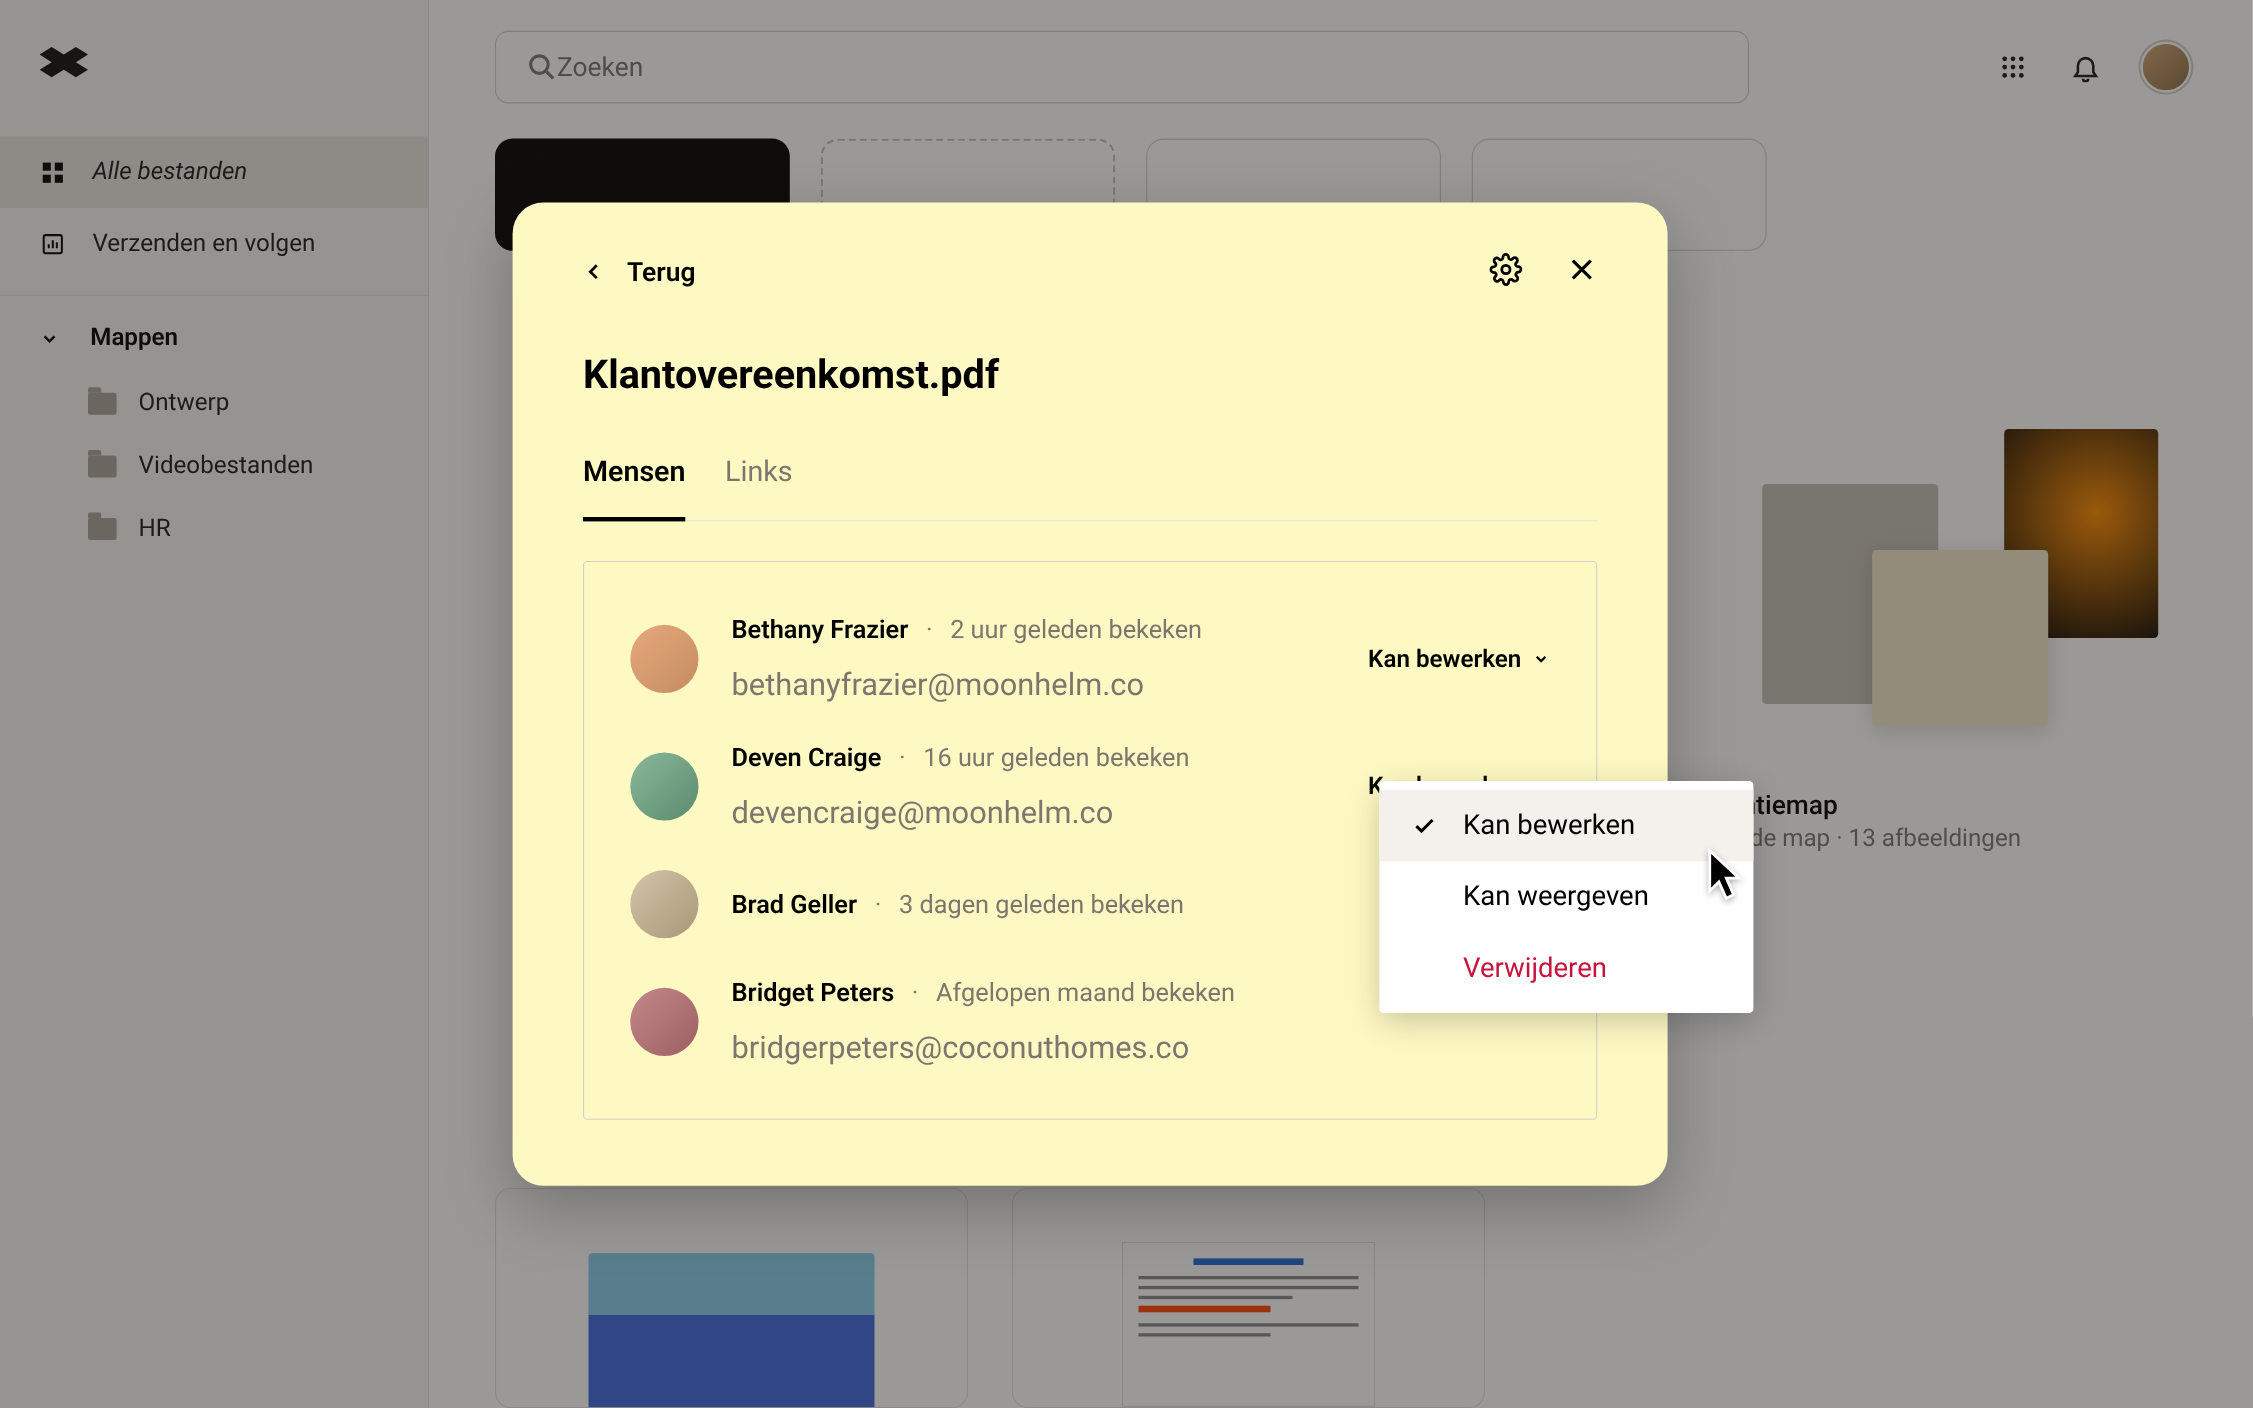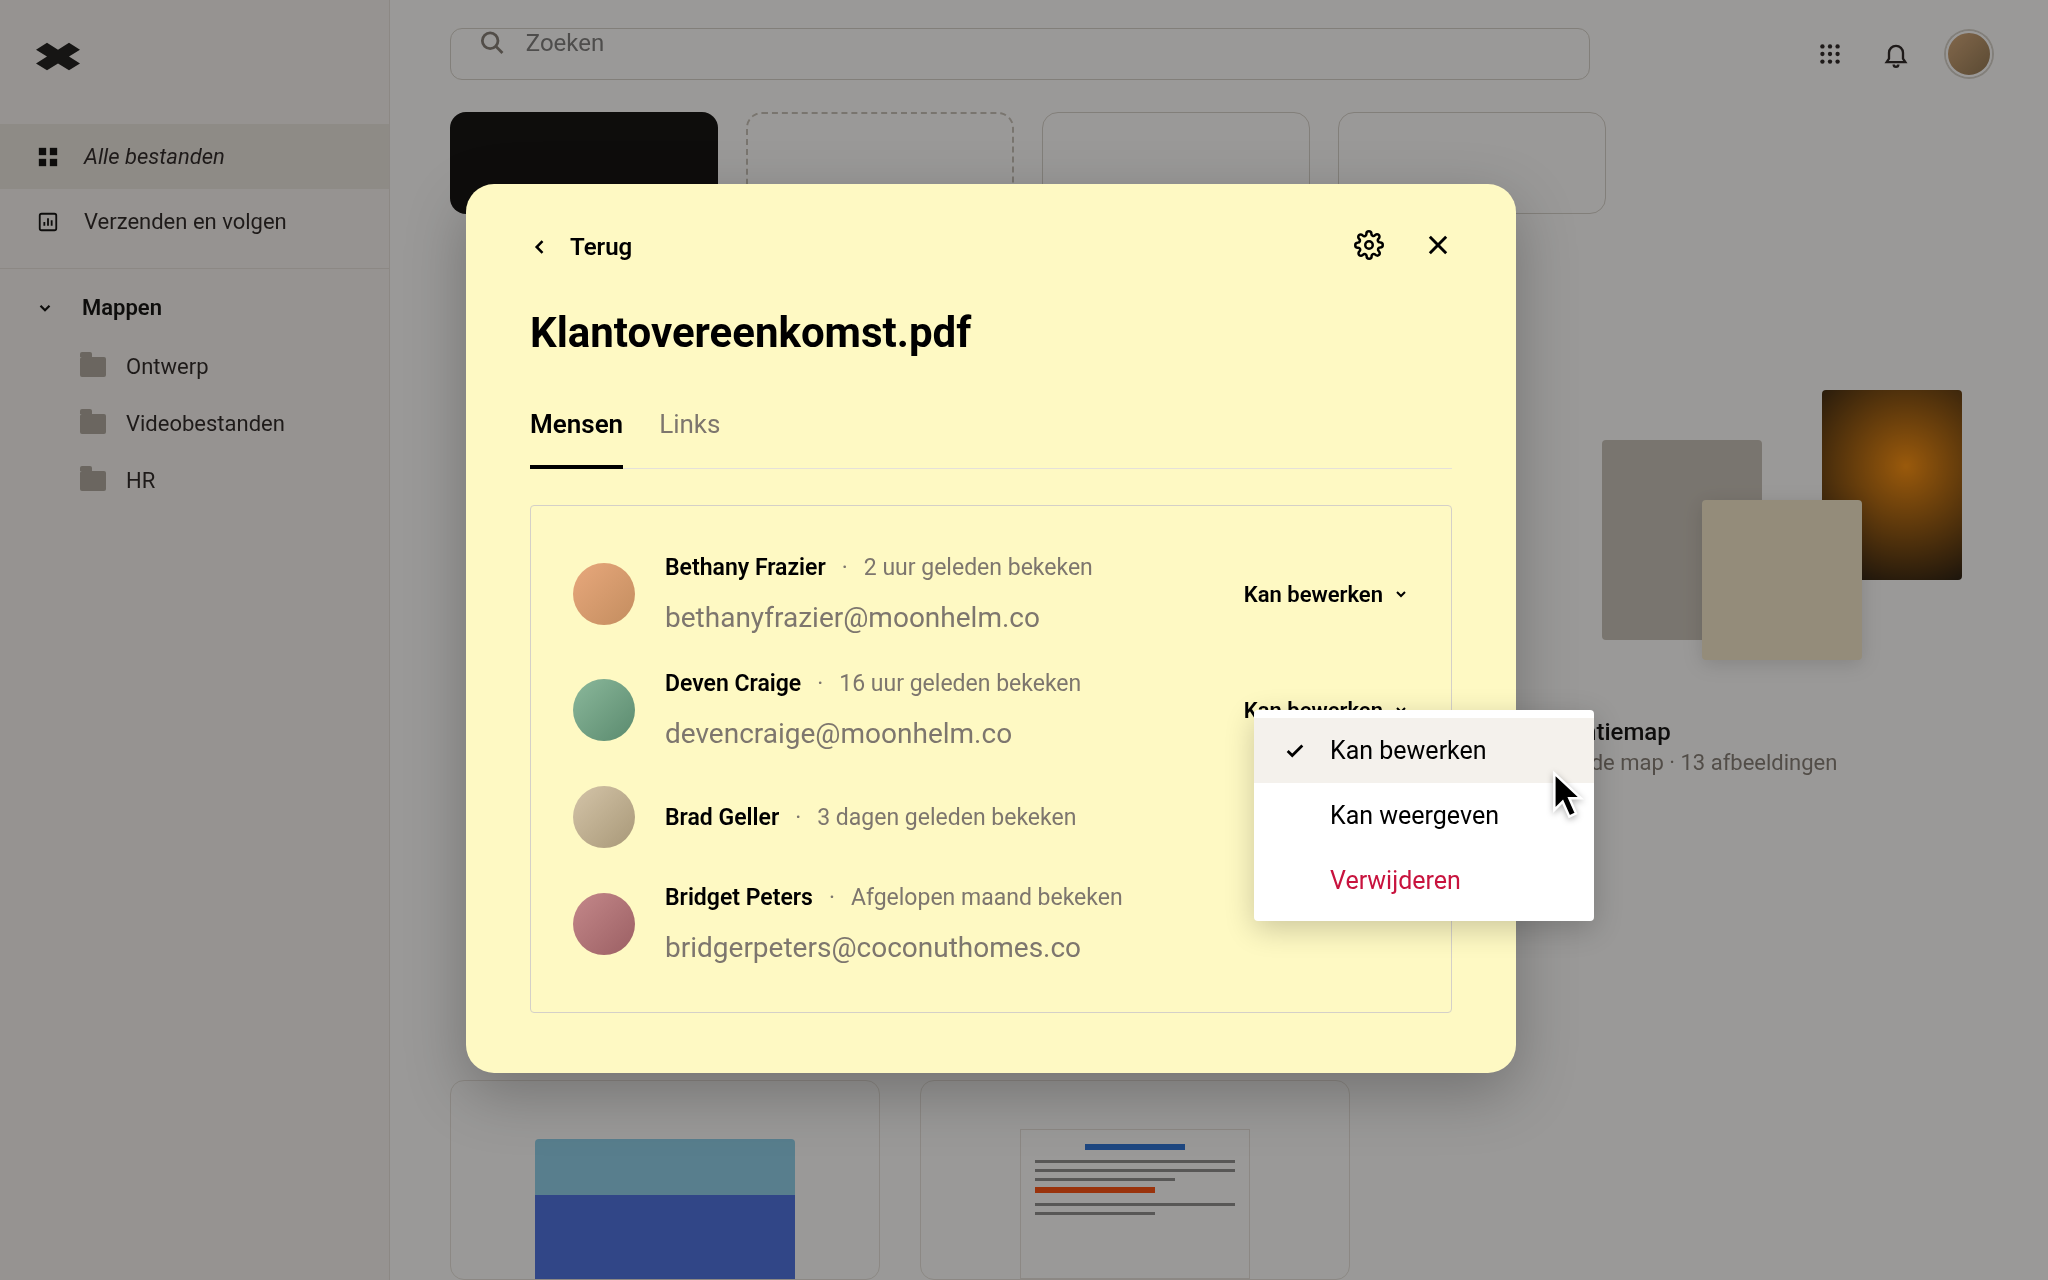--- a/index.html
+++ b/index.html
@@ -15,21 +15,21 @@
 .nav-item.active { background: #eae6df; font-style: italic; }
 .nav-icon { width: 24px; height: 24px; display:inline-flex; align-items:center; justify-content:center; }
 .divider { height: 1px; background: #e5e1da; margin: 14px 0 26px; }
 .folders-header { display:flex; align-items:center; gap: 28px; padding: 0 36px 18px; font-size: 22px; font-weight: 600; }
 .folder-item { display:flex; align-items:center; gap: 20px; padding: 16px 36px 16px 80px; font-size: 22px; color: #1e1919; }
 .folder-ico { width: 26px; height: 20px; background: #a9a399; border-radius: 2px; position: relative; }
 .folder-ico:before { content:""; position:absolute; top:-5px; left:0; width:12px; height:5px; background:#a9a399; border-radius:2px 2px 0 0; }
 
 .main { flex:1; padding: 28px 56px 0 60px; position: relative; }
 .topbar { display:flex; align-items:center; gap: 40px; }
-.search { flex:1; max-width: 1140px; height: 52px; border:1px solid #d4d0c8; border-radius: 12px; display:flex; align-items:flex-start; gap: 20px; padding: 0 28px; }
+.search { flex:1; max-width: 1140px; height: 66px; border:1px solid #d4d0c8; border-radius: 12px; display:flex; align-items:center; padding: 0 28px; }
 .search input { border:none; outline:none; font-size: 24px; color:#7d766e; background:transparent; width:100%; }
 .topbar-right { display:flex; align-items:center; gap: 34px; margin-left:auto; }
 .icon-btn { width:32px; height:32px; display:flex; align-items:center; justify-content:center; }
 .avatar-img { width: 46px; height:46px; border-radius:50%; background: linear-gradient(135deg,#d4a574,#8b6f47); border:2px solid #fff; box-shadow: 0 0 0 2px #d4d0c8; }
 
 .action-row { display:flex; gap: 28px; margin-top: 32px; }
 .action-btn { width: 268px; height: 102px; border-radius: 16px; }
 .action-btn.primary { background:#000; }
 .action-btn.dashed { border: 2px dashed #c4beb4; }
 .action-btn.outline { border: 1px solid #d4d0c8; }
@@ -51,21 +51,21 @@
 .bthumb2 .line { height:6px; background:#ff4500; margin-bottom:10px; width:60%; }
 .bthumb2 .line.blue { background:#1e6bd6; width:50%; margin-left:25%; }
 .bthumb2 .tline { height:3px; background:#888; margin-bottom:6px; }
 
 
 .overlay { position:absolute; inset:0; background: rgba(30,28,26,0.45); }
 .modal { position:absolute; left: 466px; top: 184px; width: 1050px; background:#fef9c3; border-radius: 28px; padding: 46px 64px 60px; box-shadow: 0 20px 60px rgba(0,0,0,0.25); }
 .modal-head { display:flex; align-items:center; }
 .back { display:flex; align-items:center; gap: 20px; font-size: 24px; font-weight: 600; cursor:pointer; }
 .head-right { margin-left:auto; display:flex; align-items:center; gap: 40px; }
-.mtitle { font-size: 42px; font-weight: 700; margin-top: 44px; }
+.mtitle { font-size: 36px; font-weight: 700; margin-top: 56px; }
 .tabs { display:flex; gap: 36px; margin-top: 52px; border-bottom: 1px solid #e5e1da; }
 .tab { font-size: 26px; color:#7d766e; padding-bottom: 26px; cursor:pointer; }
 .tab.active { color:#000; font-weight:600; border-bottom: 4px solid #000; margin-bottom:-1px; }
 
 .people-box { border:1px solid #d4d0c8; border-radius: 4px; margin-top: 36px; padding: 30px 42px; }
 .person { display:flex; align-items:center; gap: 30px; padding: 18px 0; }
 .pavatar { width: 62px; height: 62px; border-radius:50%; flex-shrink:0; }
 .pa1 { background: linear-gradient(135deg,#e8a87c,#c38d5f); }
 .pa2 { background: linear-gradient(135deg,#8bb89b,#5a8a6e); }
 .pa3 { background: linear-gradient(135deg,#d4c4a8,#a89878); }

